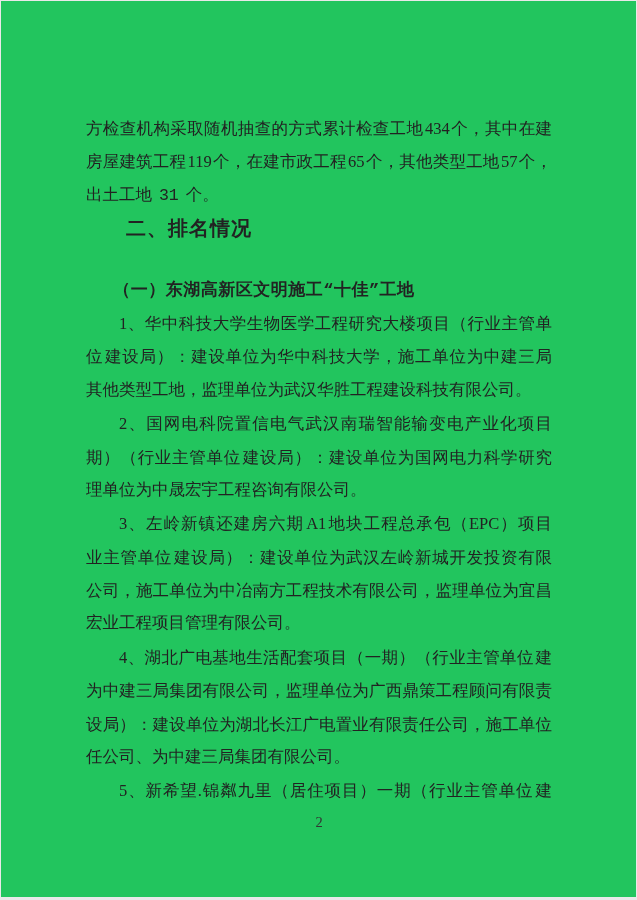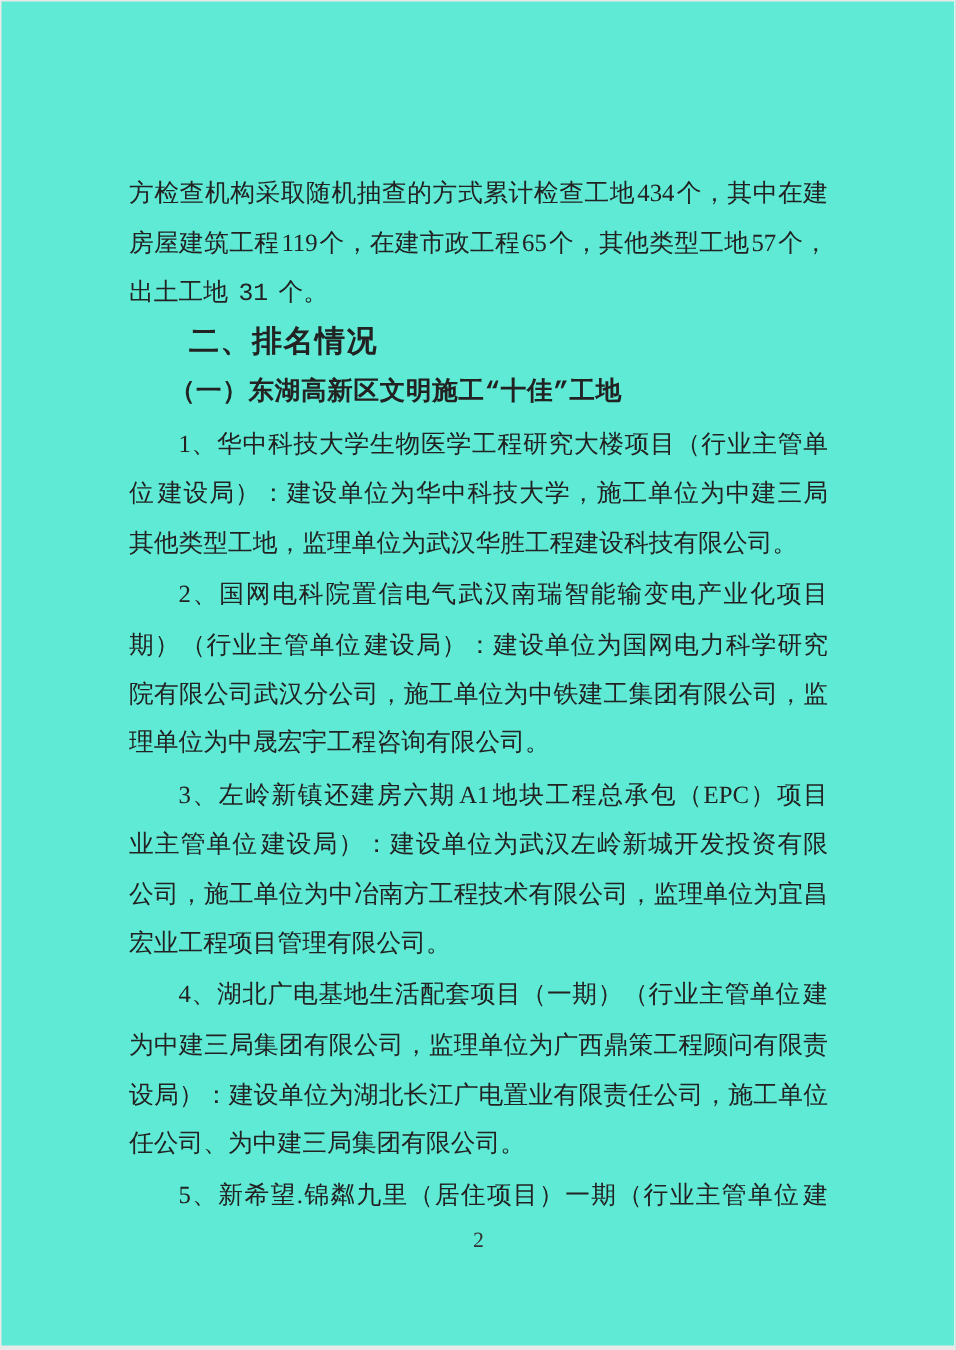--- a/index.html
+++ b/index.html
@@ -8,21 +8,21 @@
     width: 637px;
     height: 900px;
     background: #e9e9e9;
     overflow: hidden;
   }
   .page {
     box-sizing: border-box;
     width: 635px;
     height: 896px;
     margin: 1px auto 0 1px;
-    background: #5eead4;
+    background: #22c55e;
     padding: 111px 84px 0 85px;
     font-family: "Liberation Serif", "DejaVu Serif", serif;
     color: #222222;
   }
   .ln {
     font-size: 16.5px;
     line-height: 33.4px;
     height: 33.4px;
     word-spacing: -0.18em;
     white-space: pre-wrap;
@@ -45,20 +45,21 @@
     font-weight: bold;
     font-size: 20px;
     text-indent: 2em;
     letter-spacing: 1px;
   }
   .h2 {
     font-weight: bold;
     font-size: 17px;
     text-indent: 1.6em;
     letter-spacing: 0.5px;
+    margin-top: 28px;
   }
   .page-number {
     margin-top: 1px;
     text-align: center;
     font-size: 14.5px;
     line-height: 26px;
     color: #333333;
   }
 </style>
 </head>
@@ -77,21 +78,20 @@
 
   <div>
     <div class="ln fill indent">1、华中科技大学生物医学工程研究大楼项目（行业主管单</div>
     <div class="ln fill">位 建设局）：建设单位为华中科技大学，施工单位为中建三局</div>
     <div class="ln end">其他类型工地，监理单位为武汉华胜工程建设科技有限公司。</div>
   </div>
 
   <div>
     <div class="ln fill indent">2、国网电科院置信电气武汉南瑞智能输变电产业化项目（一</div>
     <div class="ln fill">期）（行业主管单位 建设局）：建设单位为国网电力科学研究</div>
-    <div class="ln fill">院有限公司武汉分公司，施工单位为中铁建工集团有限公司，监</div>
     <div class="ln end">理单位为中晟宏宇工程咨询有限公司。</div>
   </div>
 
   <div>
     <div class="ln fill indent">3、左岭新镇还建房六期 A1 地块工程总承包（EPC）项目（行</div>
     <div class="ln fill">业主管单位 建设局）：建设单位为武汉左岭新城开发投资有限</div>
     <div class="ln fill">公司，施工单位为中冶南方工程技术有限公司，监理单位为宜昌</div>
     <div class="ln end">宏业工程项目管理有限公司。</div>
   </div>
 

